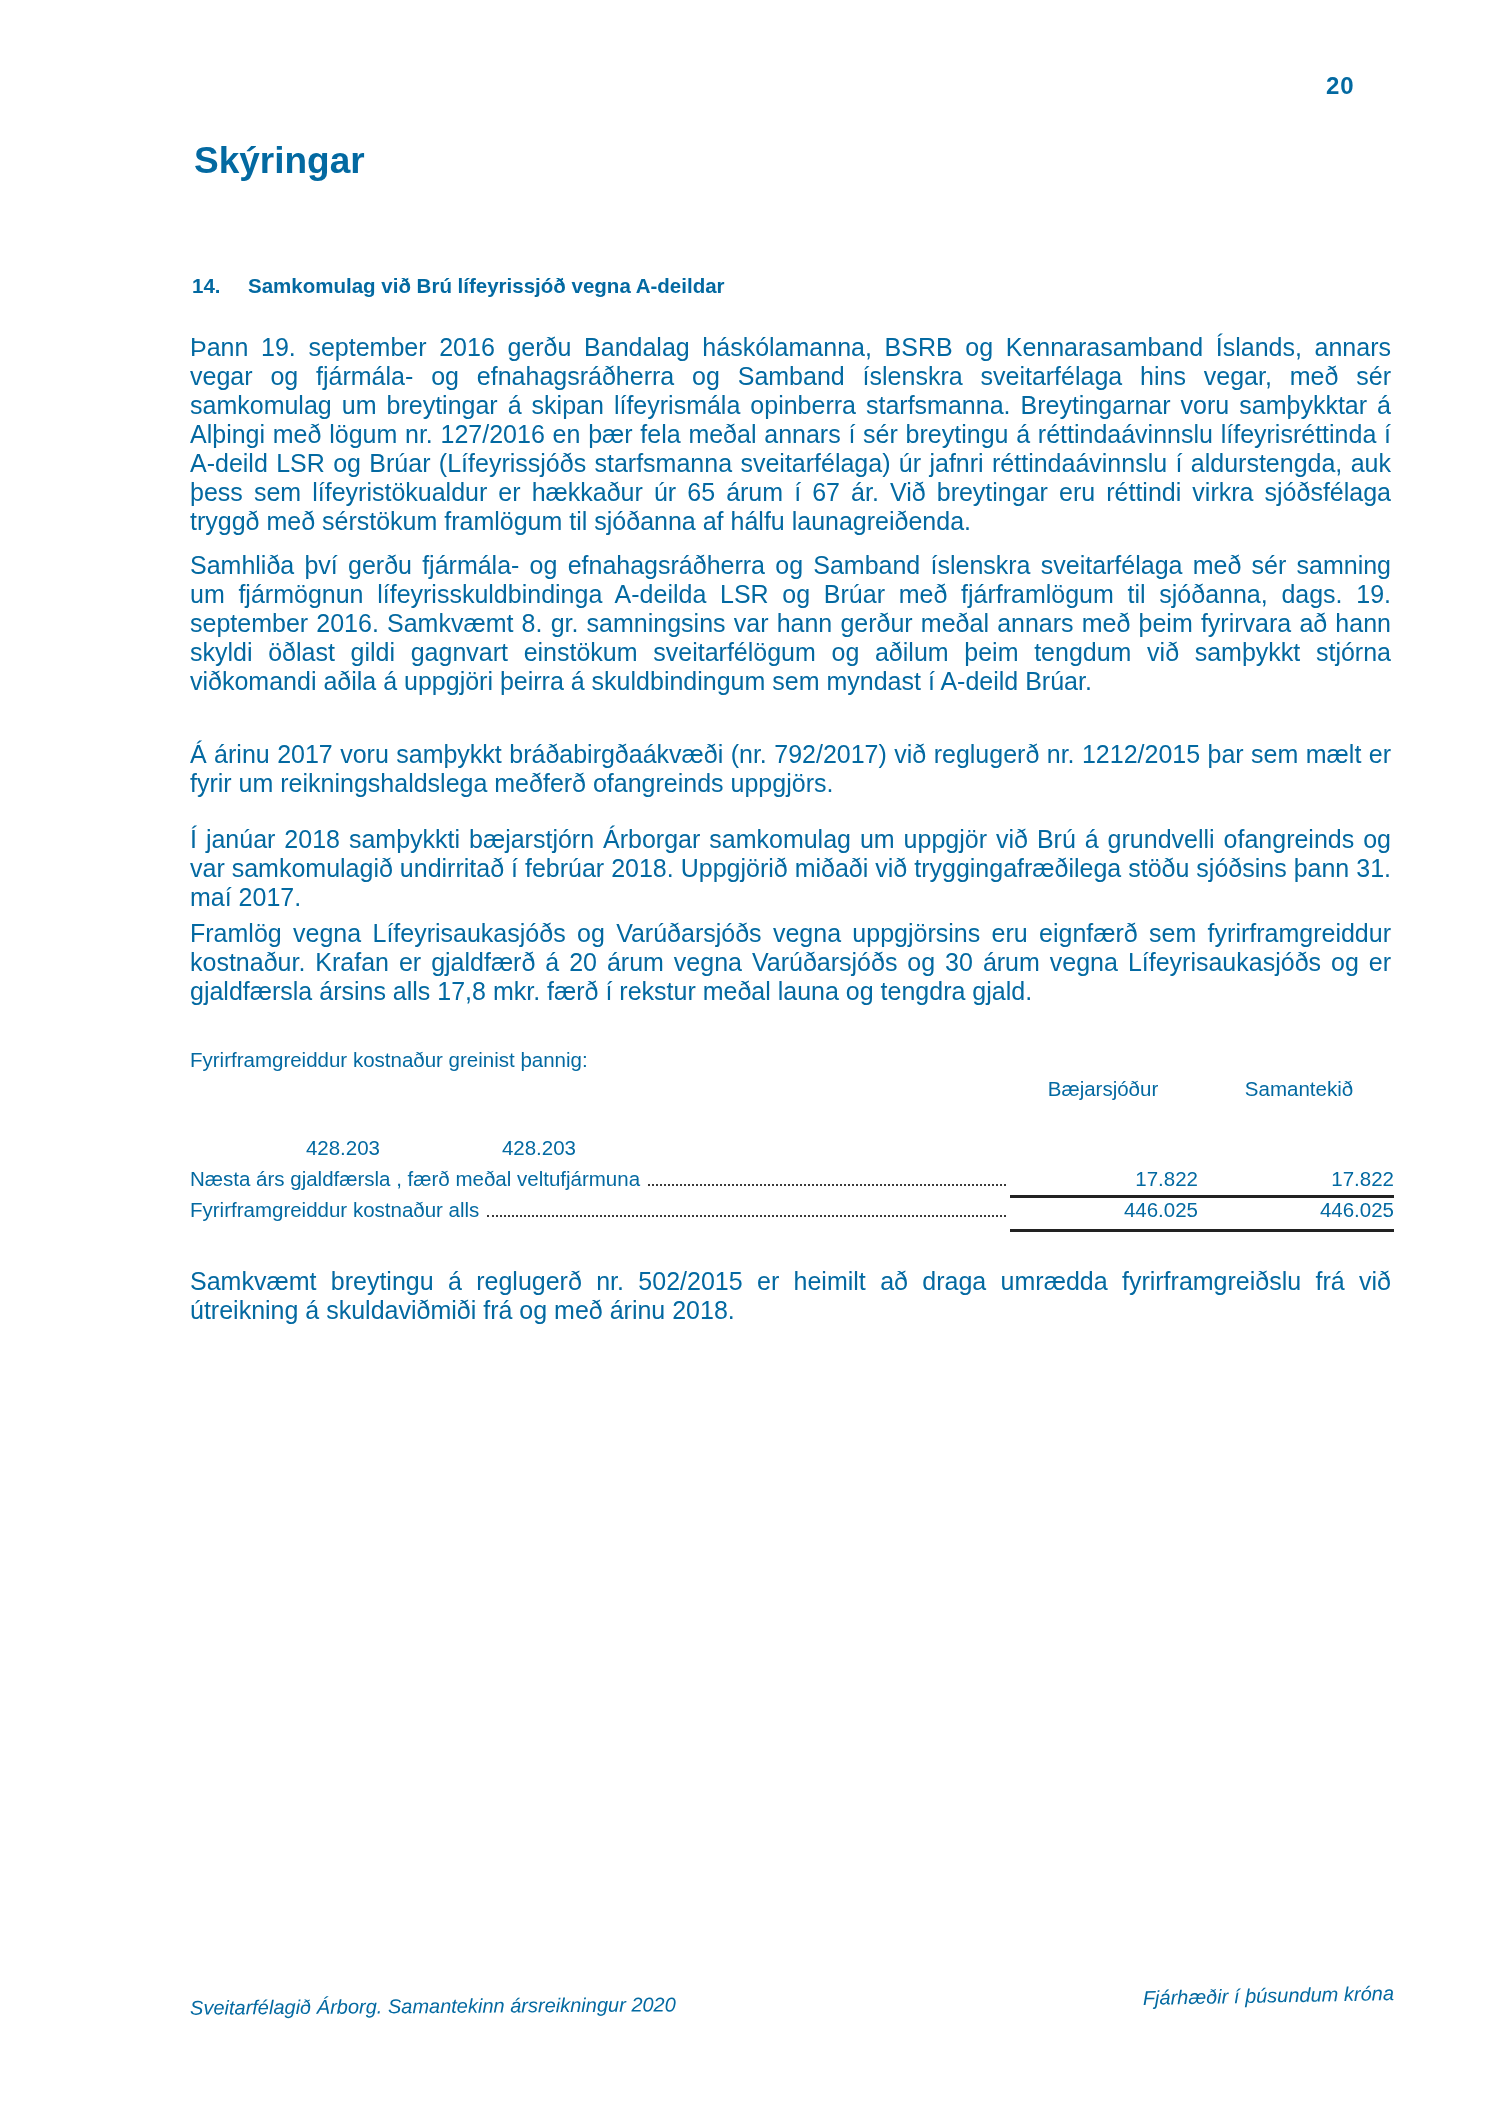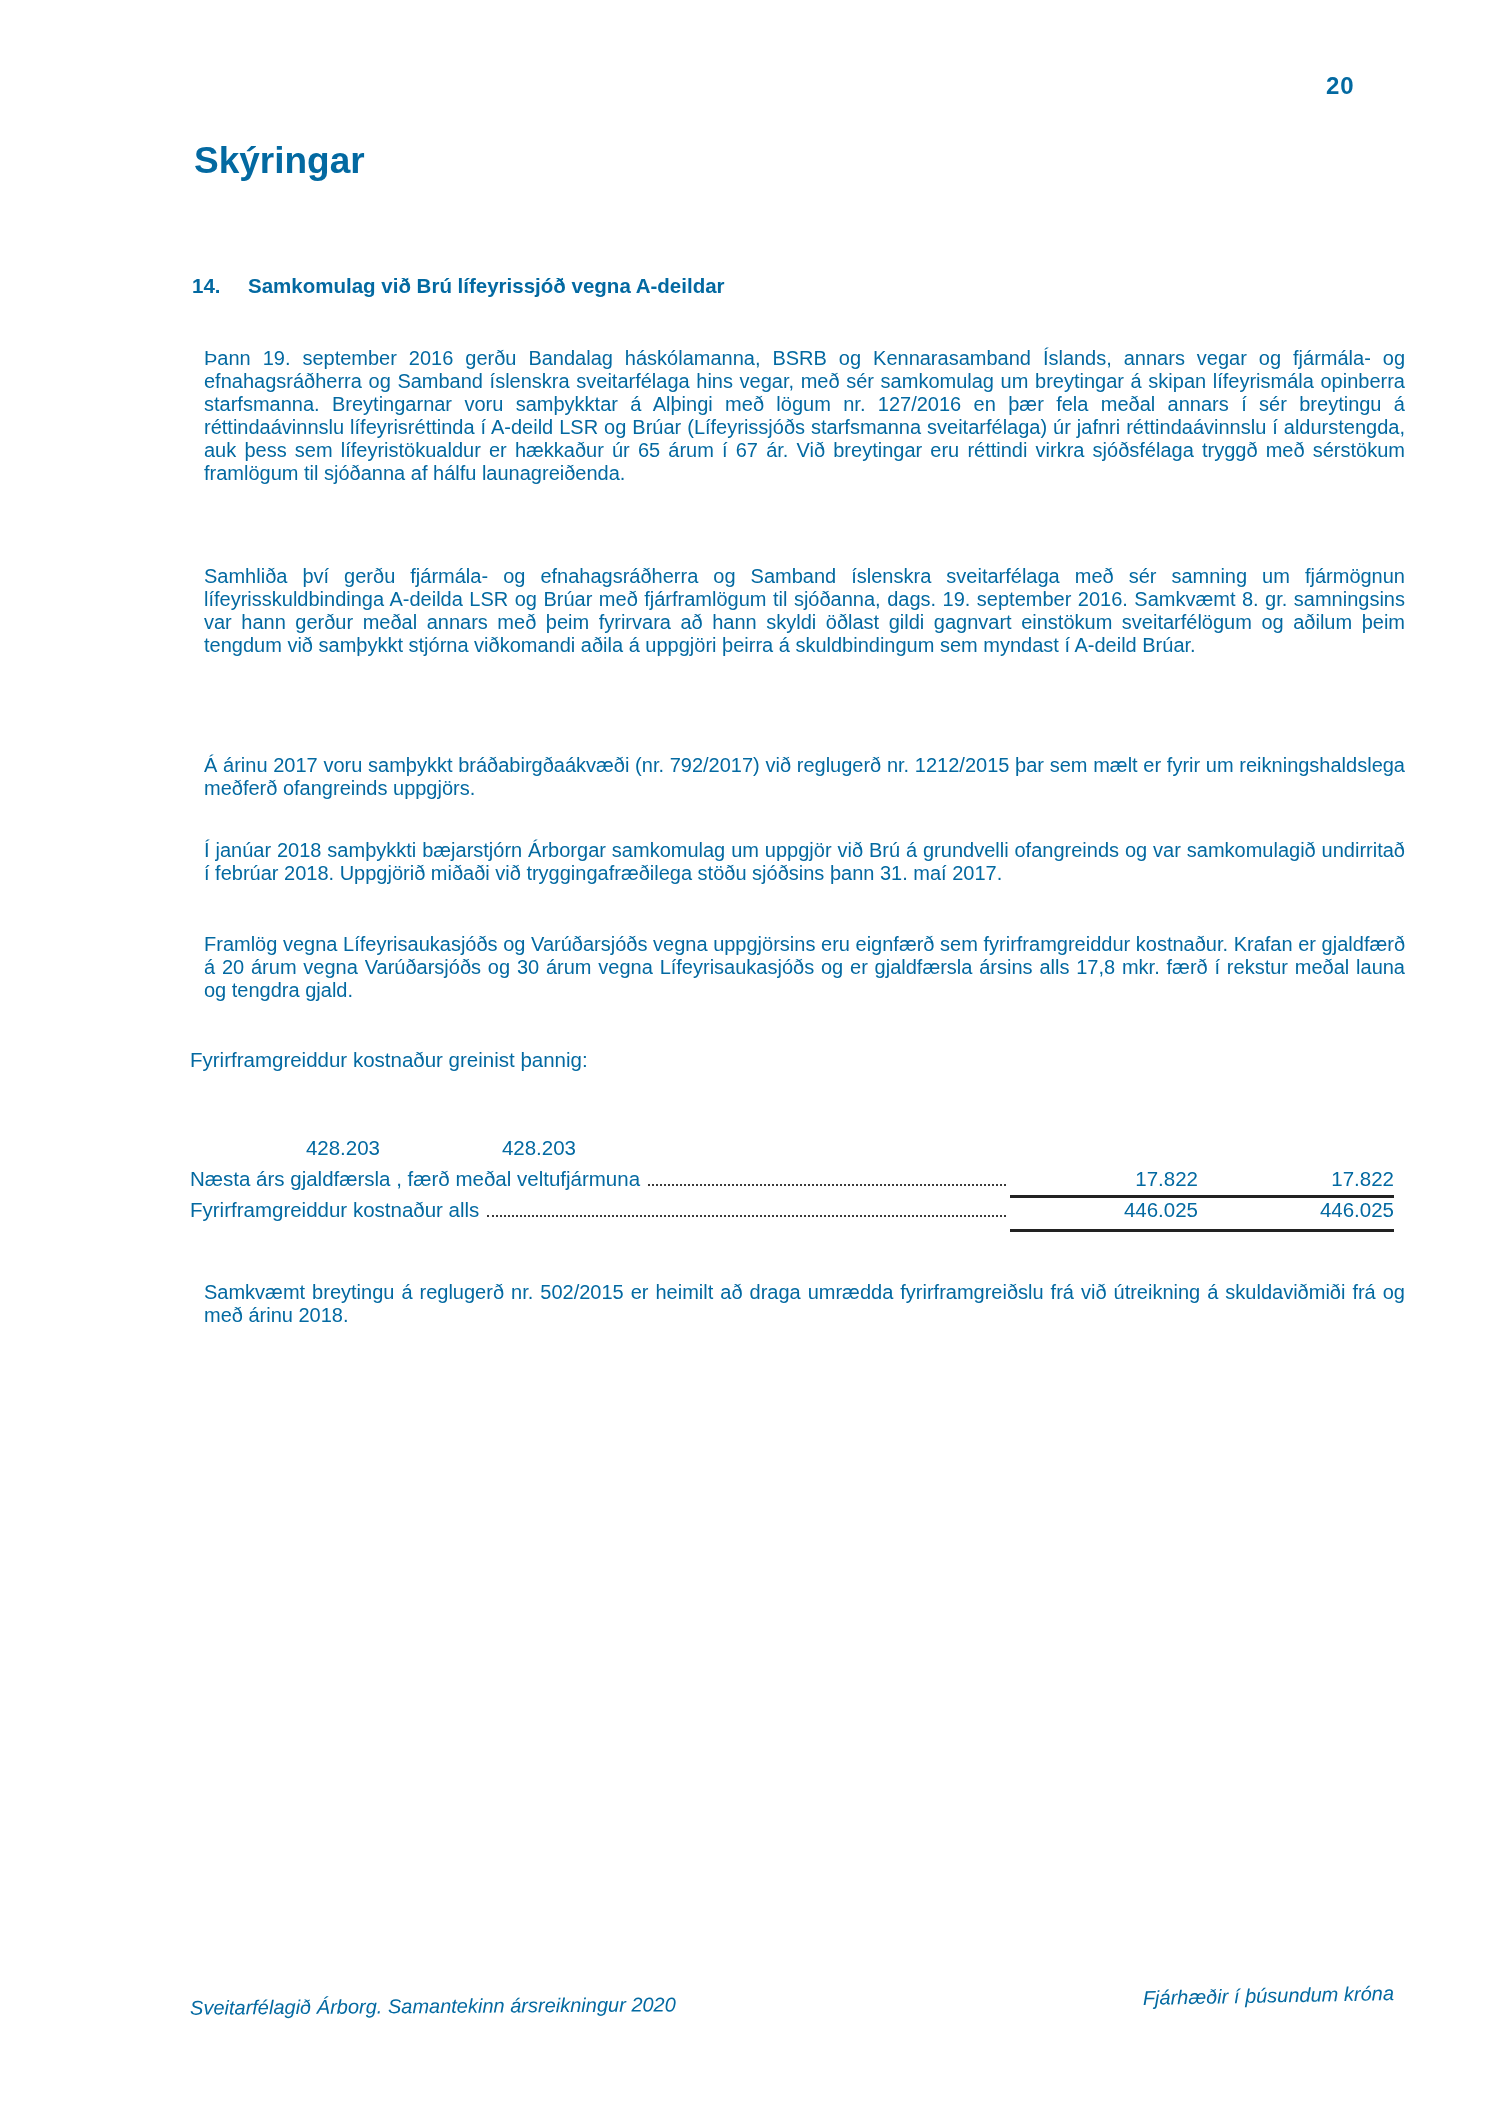--- a/index.html
+++ b/index.html
@@ -38,23 +38,23 @@
     left: 192px;
     width: 1200px;
     font-size: 20.5px;
     font-weight: bold;
   }
   .sec-num { display: inline-block; width: 56px; }
   .para {
     position: absolute;
     left: 190px;
     width: 1201px;
-    margin: 14px;
-    font-size: 20px;
-    line-height: 23px;
+    margin: 0;
+    font-size: 25px;
+    line-height: 29px;
     text-align: justify;
   }
   .p1 { top: 333px; }
   .p2 { top: 551px; }
   .p3 { top: 740px; }
   .p4 { top: 825px; }
   .p5 { top: 919px; }
   .p6 { top: 1267px; }
   .table-intro {
     position: absolute;
@@ -145,20 +145,25 @@
   </div>
 
   <p class="para p1">Þann 19. september 2016 gerðu Bandalag háskólamanna, BSRB og Kennarasamband Íslands, annars vegar og fjármála- og efnahagsráðherra og Samband íslenskra sveitarfélaga hins vegar, með sér samkomulag um breytingar á skipan lífeyrismála opinberra starfsmanna. Breytingarnar voru samþykktar á Alþingi með lögum nr. 127/2016 en þær fela meðal annars í sér breytingu á réttindaávinnslu lífeyrisréttinda í A-deild LSR og Brúar (Lífeyrissjóðs starfsmanna sveitarfélaga) úr jafnri réttindaávinnslu í aldurstengda, auk þess sem lífeyristökualdur er hækkaður úr 65 árum í 67 ár. Við breytingar eru réttindi virkra sjóðsfélaga tryggð með sérstökum framlögum til sjóðanna af hálfu launagreiðenda.</p>
   <p class="para p2">Samhliða því gerðu fjármála- og efnahagsráðherra og Samband íslenskra sveitarfélaga með sér samning um fjármögnun lífeyrisskuldbindinga A-deilda LSR og Brúar með fjárframlögum til sjóðanna, dags. 19. september 2016. Samkvæmt 8. gr. samningsins var hann gerður meðal annars með þeim fyrirvara að hann skyldi öðlast gildi gagnvart einstökum sveitarfélögum og aðilum þeim tengdum við samþykkt stjórna viðkomandi aðila á uppgjöri þeirra á skuldbindingum sem myndast í A-deild Brúar.</p>
   <p class="para p3">Á árinu 2017 voru samþykkt bráðabirgðaákvæði (nr. 792/2017) við reglugerð nr. 1212/2015 þar sem mælt er fyrir um reikningshaldslega meðferð ofangreinds uppgjörs.</p>
   <p class="para p4">Í janúar 2018 samþykkti bæjarstjórn Árborgar samkomulag um uppgjör við Brú á grundvelli ofangreinds og var samkomulagið undirritað í febrúar 2018. Uppgjörið miðaði við tryggingafræðilega stöðu sjóðsins þann 31. maí 2017.</p>
   <p class="para p5">Framlög vegna Lífeyrisaukasjóðs og Varúðarsjóðs vegna uppgjörsins eru eignfærð sem fyrirframgreiddur kostnaður. Krafan er gjaldfærð á 20 árum vegna Varúðarsjóðs og 30 árum vegna Lífeyrisaukasjóðs og er gjaldfærsla ársins alls 17,8 mkr. færð í rekstur meðal launa og tengdra gjald.</p>
 
   <div class="table-intro">Fyrirframgreiddur kostnaður greinist þannig:</div>
 
+  <div class="col-headers">
+    <div class="spacer"></div>
+    <div class="col-h c1">Bæjarsjóður</div>
+    <div class="col-h c2">Samantekið</div>
+  </div>
 
   <div class="fin-table">
     <div class="t-row">
       <div class="t-val v1">428.203</div>
       <div class="t-val v2">428.203</div>
     </div>
     <div class="t-row">
       <div class="t-label-wrap">
         <span class="t-label">Næsta árs gjaldfærsla , færð meðal veltufjármuna</span>
         <span class="leader"></span>

